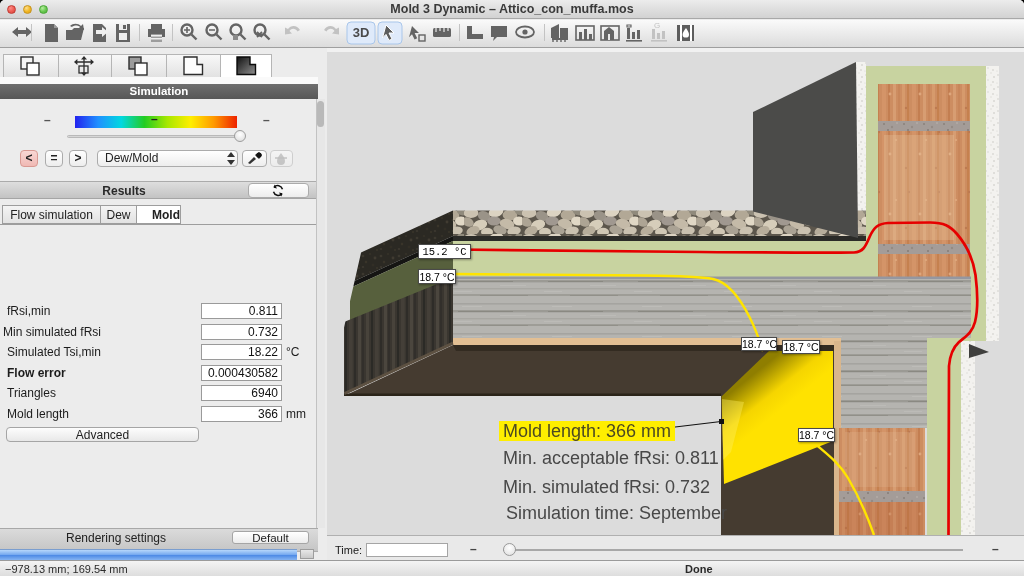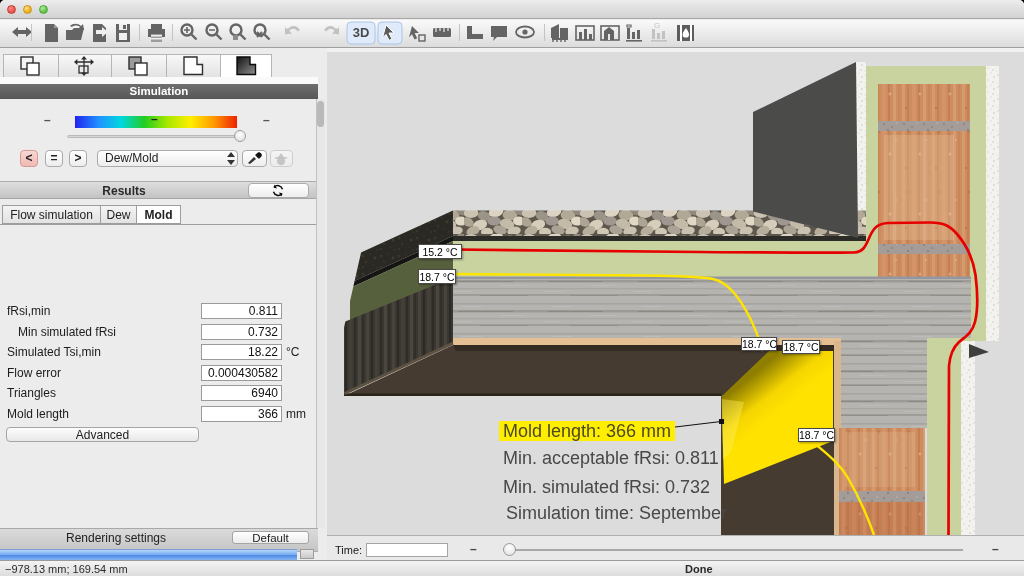--- a/index.html
+++ b/index.html
@@ -34,20 +34,21 @@
 .scroll{background:#e7e7e7;border-left:1px solid #c2c2c2;}
 .tlabel{position:absolute;background:#fff;border:1px solid #4a4a4a;font-size:10.5px;color:#000;text-align:center;box-shadow:1px 1px 2px rgba(0,0,0,.35);white-space:nowrap;}
 .mtext{position:absolute;font-size:18px;line-height:17px;color:#484848;white-space:nowrap;}
 </style></head>
 <body>
 <div id="win">
  <div id="titlebar" class="abs">
   <div class="abs tl" style="left:7px;background:radial-gradient(circle at 35% 30%,#fd8d87,#ec5a51 55%,#d6433a);border:1px solid #c13b33;"></div>
   <div class="abs tl" style="left:23px;background:radial-gradient(circle at 35% 30%,#fddf8f,#f0b41e 55%,#dda223);border:1px solid #c5921f;"></div>
   <div class="abs tl" style="left:39px;background:radial-gradient(circle at 35% 30%,#b7ef9f,#66c64e 55%,#52b43c);border:1px solid #4aa636;"></div>
+  <div id="title" class="abs">Mold 3 Dynamic – Attico_con_muffa.mos</div>
  </div>
  <div id="toolbar" class="abs"><svg width="1024" height="28" viewBox="0 0 1024 28" xmlns="http://www.w3.org/2000/svg">
 <g fill="#646464" stroke="none">
 <path d="M12 12 l6 -5 v3 h8 v-3 l6 5 -6 5 v-3 h-8 v3 Z"></path>
 <rect x="31" y="4" width="1" height="17" fill="#c3c3c3"></rect>
 <path d="M45 4 h9 l4 4 v14 h-13 Z"></path>
           <path d="M54 4 l4 4 h-4 Z" fill="#9a9a9a"></path>
 <path d="M66 10 h6 l2 -2 h10 l-3 12 h-15 Z"></path>
           <path d="M70 6 c3 -3 8 -3 11 0 l2 -2 1 6 -6 -1 2 -2 c-2 -2 -6 -2 -8 0 Z"></path>
 <path d="M93 4 h9 l4 4 v14 h-13 Z"></path>
@@ -190,31 +191,31 @@
   <div class="btn abs" style="left:248px;top:135px;width:61px;height:15px;"></div>
   <svg class="abs" style="left:271px;top:136px" width="14" height="13" viewBox="0 0 14 13">
         <path d="M11.5 5.2 A 5 5 0 0 0 3 3.2" stroke="#111" stroke-width="1.5" fill="none"></path>
         <path d="M3.6 0.5 L2.6 3.7 L6 4.4 Z" fill="#111"></path>
         <path d="M2.5 7.8 A 5 5 0 0 0 11 9.8" stroke="#111" stroke-width="1.5" fill="none"></path>
         <path d="M10.4 12.5 L11.4 9.3 L8 8.6 Z" fill="#111"></path>
       </svg>
 
   <div class="rtab abs" style="left:2px;width:98px;">Flow simulation</div>
   <div class="rtab abs" style="left:100px;width:36px;">Dew</div>
-  <div class="rtab abs" style="left:136px;width:45px;background:#fff;font-weight:bold;border-right:1px solid #9d9d9d;">Mold</div>
+  <div class="rtab abs" style="left:136px;width:45px;background:#fff;font-weight:bold;border-right:1px solid #9d9d9d;text-align:right;">Mold</div>
   <div class="abs" style="left:0;top:176px;width:318px;height:1px;background:#9d9d9d;"></div>
 
   <div class="fldlab abs" style="left:7px;top:255px;">fRsi,min</div>
       <div class="fld abs" style="top:255px;padding-left:21px;">0.811</div>
-  <div class="fldlab abs" style="left:18px;top:275.5px;">Min simulated fRsi</div>
+  <div class="fldlab abs" style="left:3px;top:275.5px;">Min simulated fRsi</div>
       <div class="fld abs" style="top:275.5px;">0.732</div>
   <div class="fldlab abs" style="left:7px;top:296px;">Simulated Tsi,min</div>
       <div class="fld abs" style="top:296px;">18.22</div>
       <div class="unit abs" style="top:296px;">°C</div>
-  <div class="fldlab abs" style="left:7px;top:316.5px;">Flow error</div>
+  <div class="fldlab abs" style="left:7px;top:316.5px;font-weight:bold;">Flow error</div>
       <div class="fld abs" style="top:316.5px;">0.000430582</div>
   <div class="fldlab abs" style="left:7px;top:337px;">Triangles</div>
       <div class="fld abs" style="top:337px;">6940</div>
   <div class="fldlab abs" style="left:7px;top:357.5px;">Mold length</div>
       <div class="fld abs" style="top:357.5px;">366</div>
       <div class="unit abs" style="top:357.5px;">mm</div>
   <div id="advbtn" class="abs">Advanced</div>
 
   <div class="abs scroll" style="left:316px;top:51px;width:9px;height:429px;"></div>
   <div class="abs" style="left:317px;top:53px;width:7px;height:26px;background:#b9b9b9;border-radius:3.5px;"></div>
@@ -361,21 +362,21 @@
 
 <path d="M 455,249.5 C 520,250 610,251.5 700,252 C 760,252.5 820,253 854,252.5 C 864,252 866,245 870,236 C 874,227.5 878,223.5 888,223 L 930,222.5 C 944,222.5 950,226 957,234 C 966,244.5 973,258 975.5,275 C 977.5,291 978.5,308 975,322 C 972,333 966,336 959,342 C 953,347.5 950,354 949,366 L 948.5,535" stroke="#e60000" stroke-width="2.7" fill="none"></path>
 
 <path d="M 455,274 C 540,274.5 600,275 645,275.5 C 680,276 700,276.5 713,279 C 728,282 741,300 750,318 C 757,332 760,342 763,351" stroke="#ffe400" stroke-width="2.4" fill="none"></path>
 <path d="M 812,441 C 824,452 838,461 848,478 C 858,495 868,518 874,535" stroke="#ffe400" stroke-width="2.4" fill="none"></path>
 
 <path d="M 646,430.5 L 721,421.5" stroke="#111" stroke-width="1.1"></path>
 <rect x="719" y="419" width="5" height="5" fill="#111"></rect>
 </svg>
   <div class="abs" style="left:0;top:0;width:697px;height:4px;background:#f1f1f1;"></div>
-  <div class="tlabel" style="left:91px;top:196px;width:44px;height:15px;line-height:14px;">15.2 °C</div>
+  <div class="tlabel" style="left:91px;top:196px;width:53px;height:15px;line-height:14px;font-family:Liberation Mono, monospace;">15.2 °C</div>
   <div class="tlabel" style="left:91px;top:221px;width:38px;height:15px;line-height:14px;">18.7 °C</div>
   <div class="tlabel" style="left:414px;top:289px;width:36px;height:14px;line-height:13px;">18.7 °C</div>
   <div class="tlabel" style="left:455px;top:292px;width:38px;height:14px;line-height:13px;">18.7 °C</div>
   <div class="tlabel" style="left:471px;top:380px;width:37px;height:14px;line-height:13px;">18.7 °C</div>
   <div class="mtext" style="left:172px;top:373px;background:#ffee00;color:#4c4a22;padding:1.5px 4px;">Mold length: 366 mm</div>
   <div class="mtext" style="left:176px;top:402px;">Min. acceptable fRsi: 0.811</div>
   <div class="mtext" style="left:176px;top:431px;">Min. simulated fRsi: 0.732</div>
   <div class="mtext" style="left:179px;top:457px;">Simulation time: September</div>
  </div>
  <div id="timebar" class="abs">

